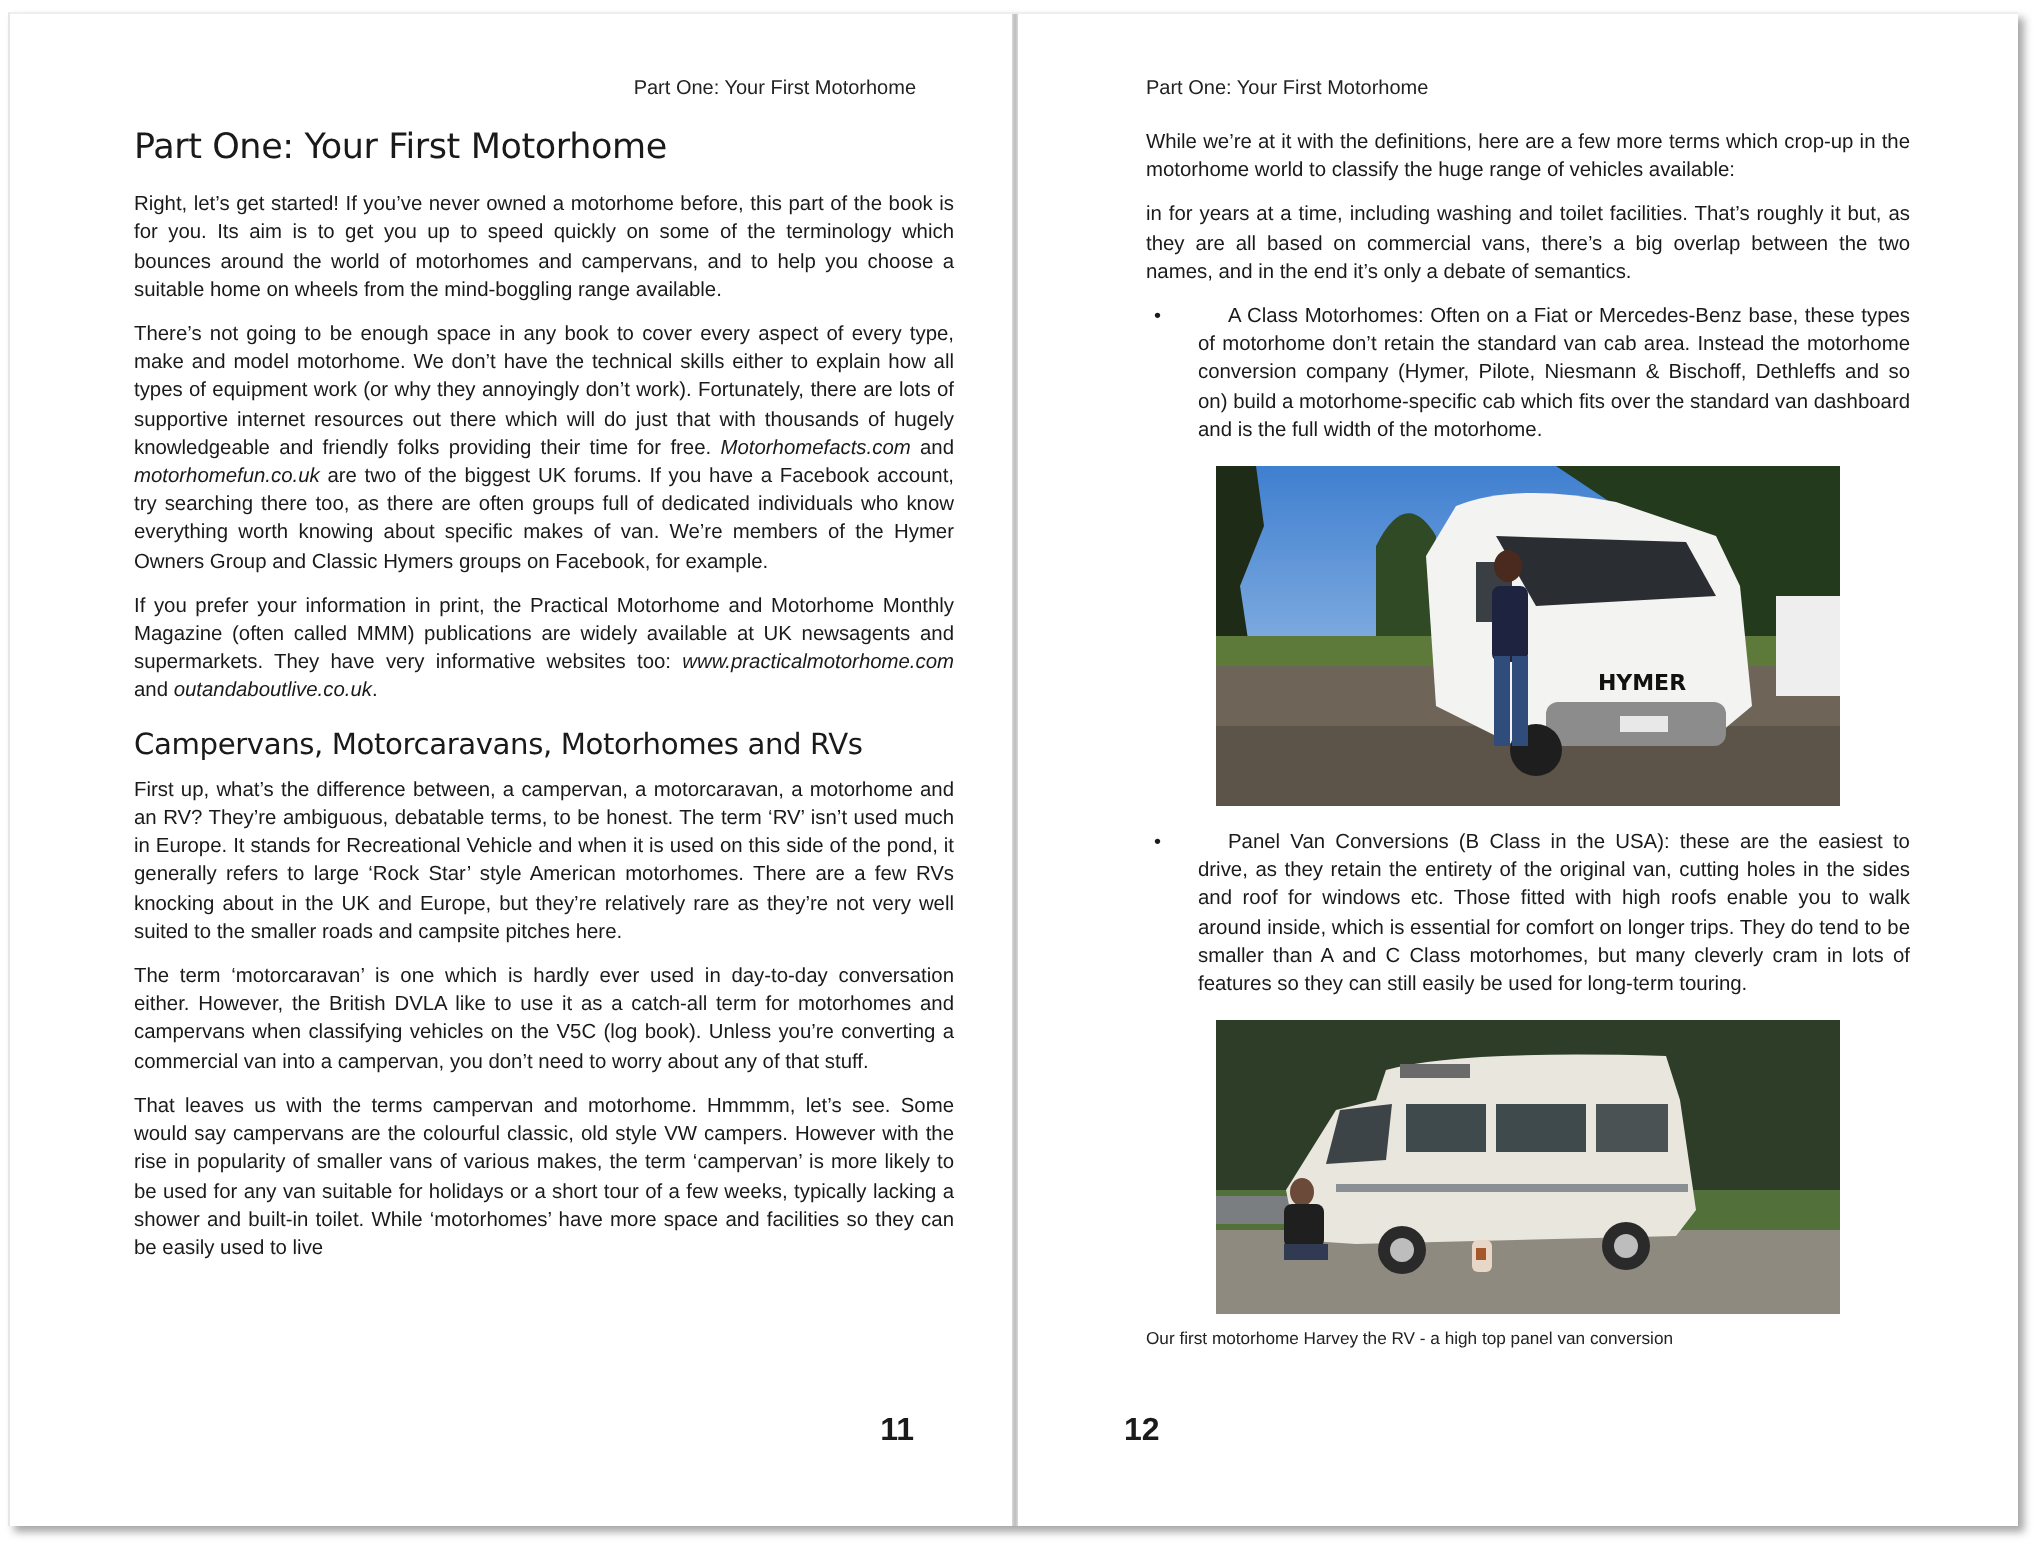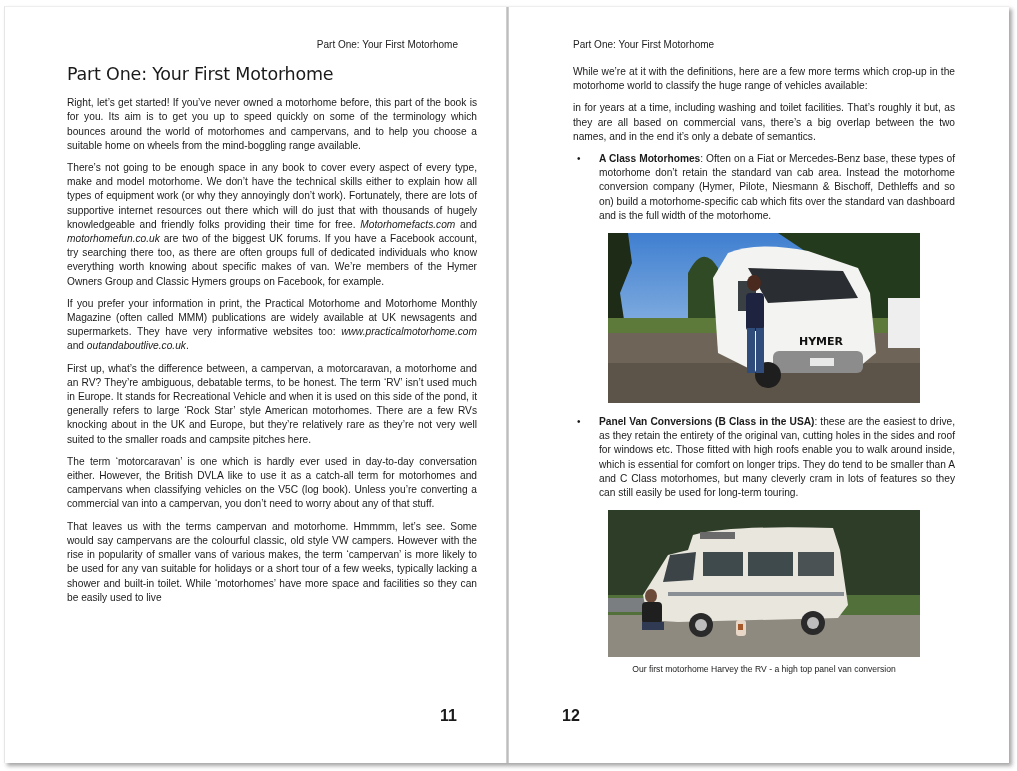--- a/index.html
+++ b/index.html
@@ -25,41 +25,42 @@
   .page.right .running-head { left: 64px; }
   .content { position: absolute; top: 56px; font-size: 10.2px; line-height: 14.2px; }
   .page.left .content { left: 62px; width: 410px; }
   .page.right .content { left: 64px; width: 382px; top: 58px; }
   h1 { font-family: "DejaVu Sans", sans-serif; font-weight: normal; font-size: 17.5px; margin: 4px 0 15px 0; color: #1a1a1a; letter-spacing: -0.2px; }
   h2 { font-family: "DejaVu Sans", sans-serif; font-weight: normal; font-size: 14.6px; margin: 12px 0 9px 0; color: #1a1a1a; letter-spacing: -0.2px; }
   p { margin: 0 0 8px 0; text-align: justify; }
   em { font-style: italic; margin-top: 28px; }
   .bullet { position: relative; padding-left: 26px; margin: 4px 0 0 0; text-align: justify; }
   .bullet .dot { position: absolute; left: 4px; top: 0; font-size: 10px; }
-  .bullet b { font-weight: bold; }
-  .figure { text-align: center; margin: 10px 0 12px 0; }
+  .bullet b { font-weight: normal; margin-left: 15px; }
+  .figure { text-align: left; margin: 10px 0 12px 0; }
   .photo { display: block; margin: 0 auto; width: 312px; position: relative; overflow: hidden; }
   .caption { font-size: 8.6px; margin-top: 5px; color: #222; }
   .page-num { position: absolute; font-size: 16px; font-weight: bold; bottom: 38px; }
   .page.left .page-num { right: 48px; }
   .page.right .page-num { left: 53px; text-align: center; }
 </style>
 </head>
 <body>
 
 <div class="spread">
   <div class="gutter"></div>
 
   <div class="page left">
     <div class="running-head">Part One: Your First Motorhome</div>
     <div class="content">
       <h1>Part One: Your First Motorhome</h1>
       <p>Right, let’s get started! If you’ve never owned a motorhome before, this part of the book is for you. Its aim is to get you up to speed quickly on some of the terminology which bounces around the world of motorhomes and campervans, and to help you choose a suitable home on wheels from the mind-boggling range available.</p>
       <p><span>There’s not going to be enough space in any book to cover every aspect of every type, make and model motorhome. We don’t have the technical skills either to explain how all types of equipment work (or why they annoyingly don’t work). Fortunately, there are lots of supportive internet resources out there which will do just that with thousands of hugely knowledgeable and friendly folks providing their time for free. </span><em>Motorhomefacts.com</em><span> and </span><em>motorhomefun.co.uk</em><span> are two of the biggest UK forums. If you have a Facebook account, try searching there too, as there are often groups full of dedicated individuals who know everything worth knowing about specific makes of van. We’re members of the Hymer Owners Group and Classic Hymers groups on Facebook, for example.</span></p>
       <p><span>If you prefer your information in print, the Practical Motorhome and Motorhome Monthly Magazine (often called MMM) publications are widely available at UK newsagents and supermarkets. They have very informative websites too: </span><em>www.practicalmotorhome.com</em><span> and </span><em>outandaboutlive.co.uk</em><span>.</span></p>
+      <h2>Campervans, Motorcaravans, Motorhomes and RVs</h2>
       <p>First up, what’s the difference between, a campervan, a motorcaravan, a motorhome and an RV? They’re ambiguous, debatable terms, to be honest. The term ‘RV’ isn’t used much in Europe. It stands for Recreational Vehicle and when it is used on this side of the pond, it generally refers to large ‘Rock Star’ style American motorhomes. There are a few RVs knocking about in the UK and Europe, but they’re relatively rare as they’re not very well suited to the smaller roads and campsite pitches here.</p>
       <p>The term ‘motorcaravan’ is one which is hardly ever used in day-to-day conversation either. However, the British DVLA like to use it as a catch-all term for motorhomes and campervans when classifying vehicles on the V5C (log book). Unless you’re converting a commercial van into a campervan, you don’t need to worry about any of that stuff.</p>
       <p>That leaves us with the terms campervan and motorhome. Hmmmm, let’s see. Some would say campervans are the colourful classic, old style VW campers. However with the rise in popularity of smaller vans of various makes, the term ‘campervan’ is more likely to be used for any van suitable for holidays or a short tour of a few weeks, typically lacking a shower and built-in toilet. While ‘motorhomes’ have more space and facilities so they can be easily used to live</p>
     </div>
     <div class="page-num">11</div>
   </div>
 
   <div class="page right">
     <div class="running-head">Part One: Your First Motorhome</div>
     <div class="content">

